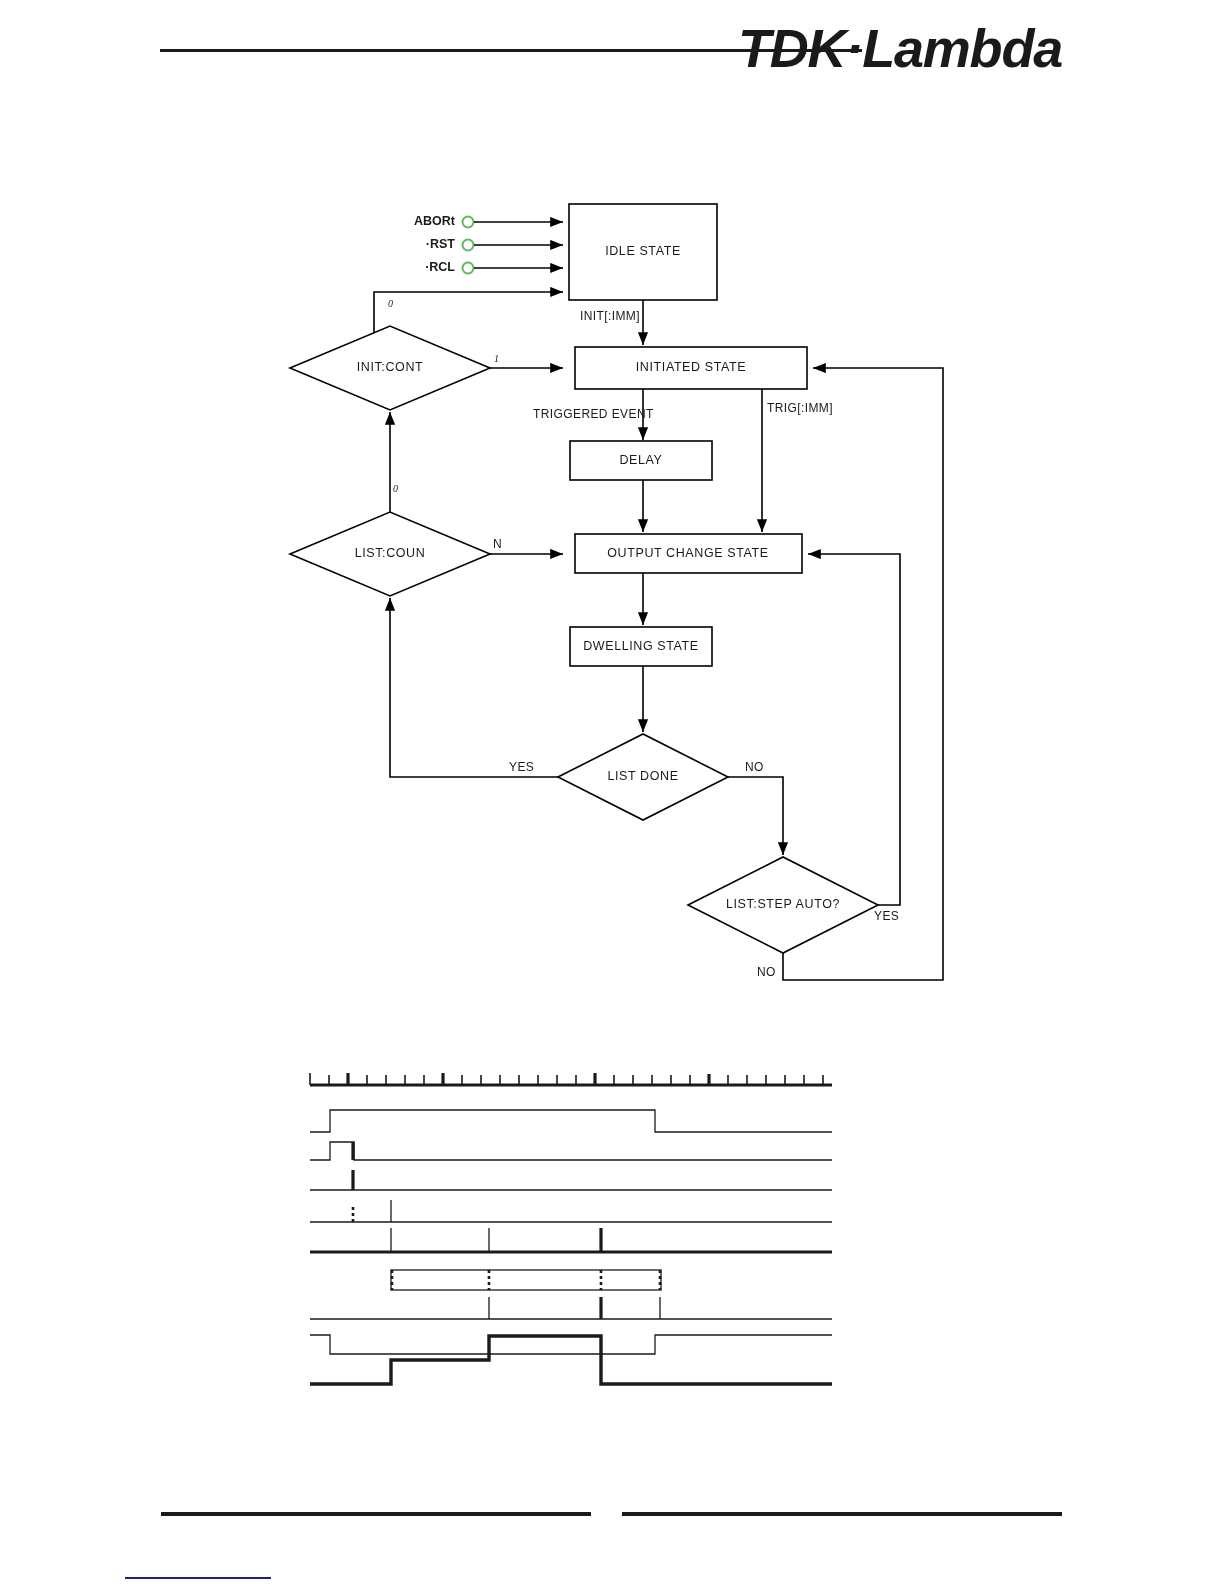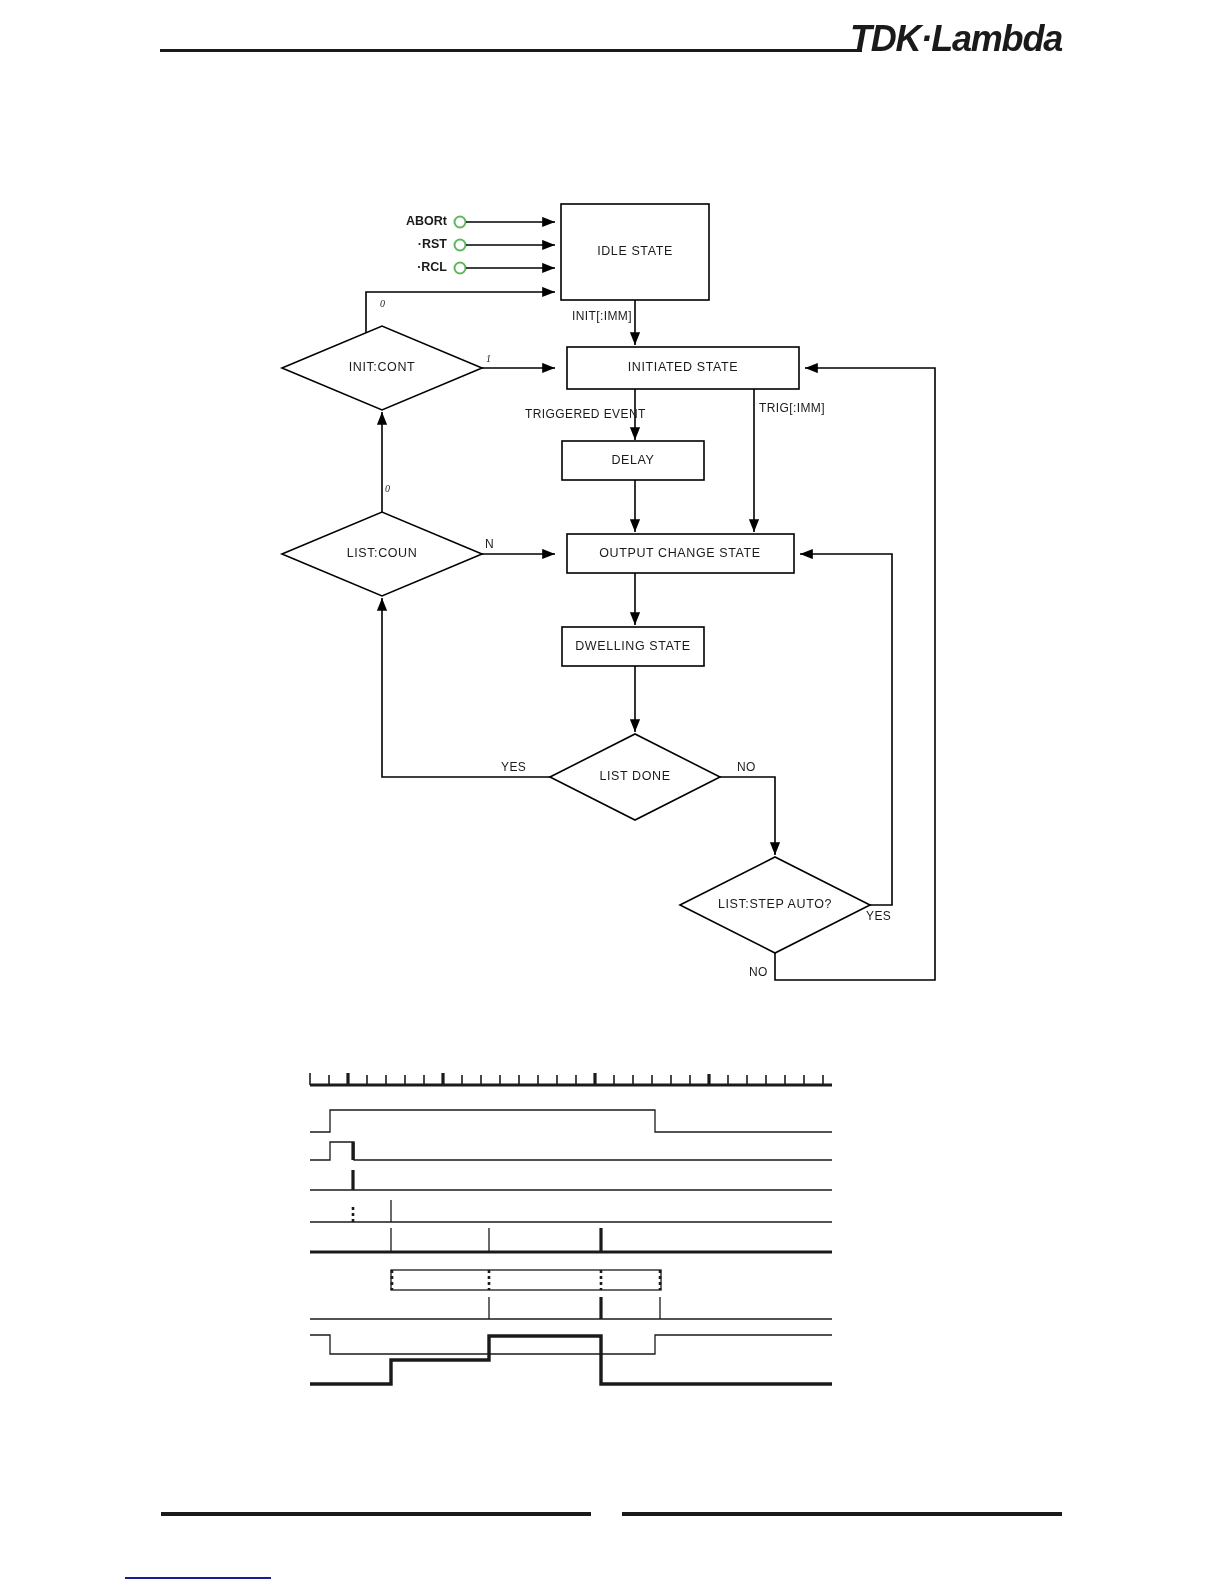--- a/index.html
+++ b/index.html
@@ -32,31 +32,31 @@
     height: 3px;
     background: #1a1a1a;
   }
   .brand {
     position: absolute;
     right: 162px;
     top: 21px;
     font-family: "Liberation Sans", sans-serif;
     font-style: italic;
     font-weight: bold;
-    font-size: 36px;
+    font-size: 54px;
     letter-spacing: -1.2px;
     color: #1a1a1a;
     white-space: nowrap;
     line-height: 1;
   }
 
   
   .flow-wrap {
     position: absolute;
-    left: 4px;
+    left: 12px;
     top: 150px;
     width: 1194px;
     height: 880px;
   }
   svg.flow { display: block; }
 
   .box    { fill: #ffffff; stroke: #000000; stroke-width: 1.6; }
   .dia    { fill: #ffffff; stroke: #000000; stroke-width: 1.6; }
   .ln     { stroke: #000000; stroke-width: 1.6; fill: none; }
   .node-circle { fill: #ffffff; stroke: #5cb85c; stroke-width: 2; }

